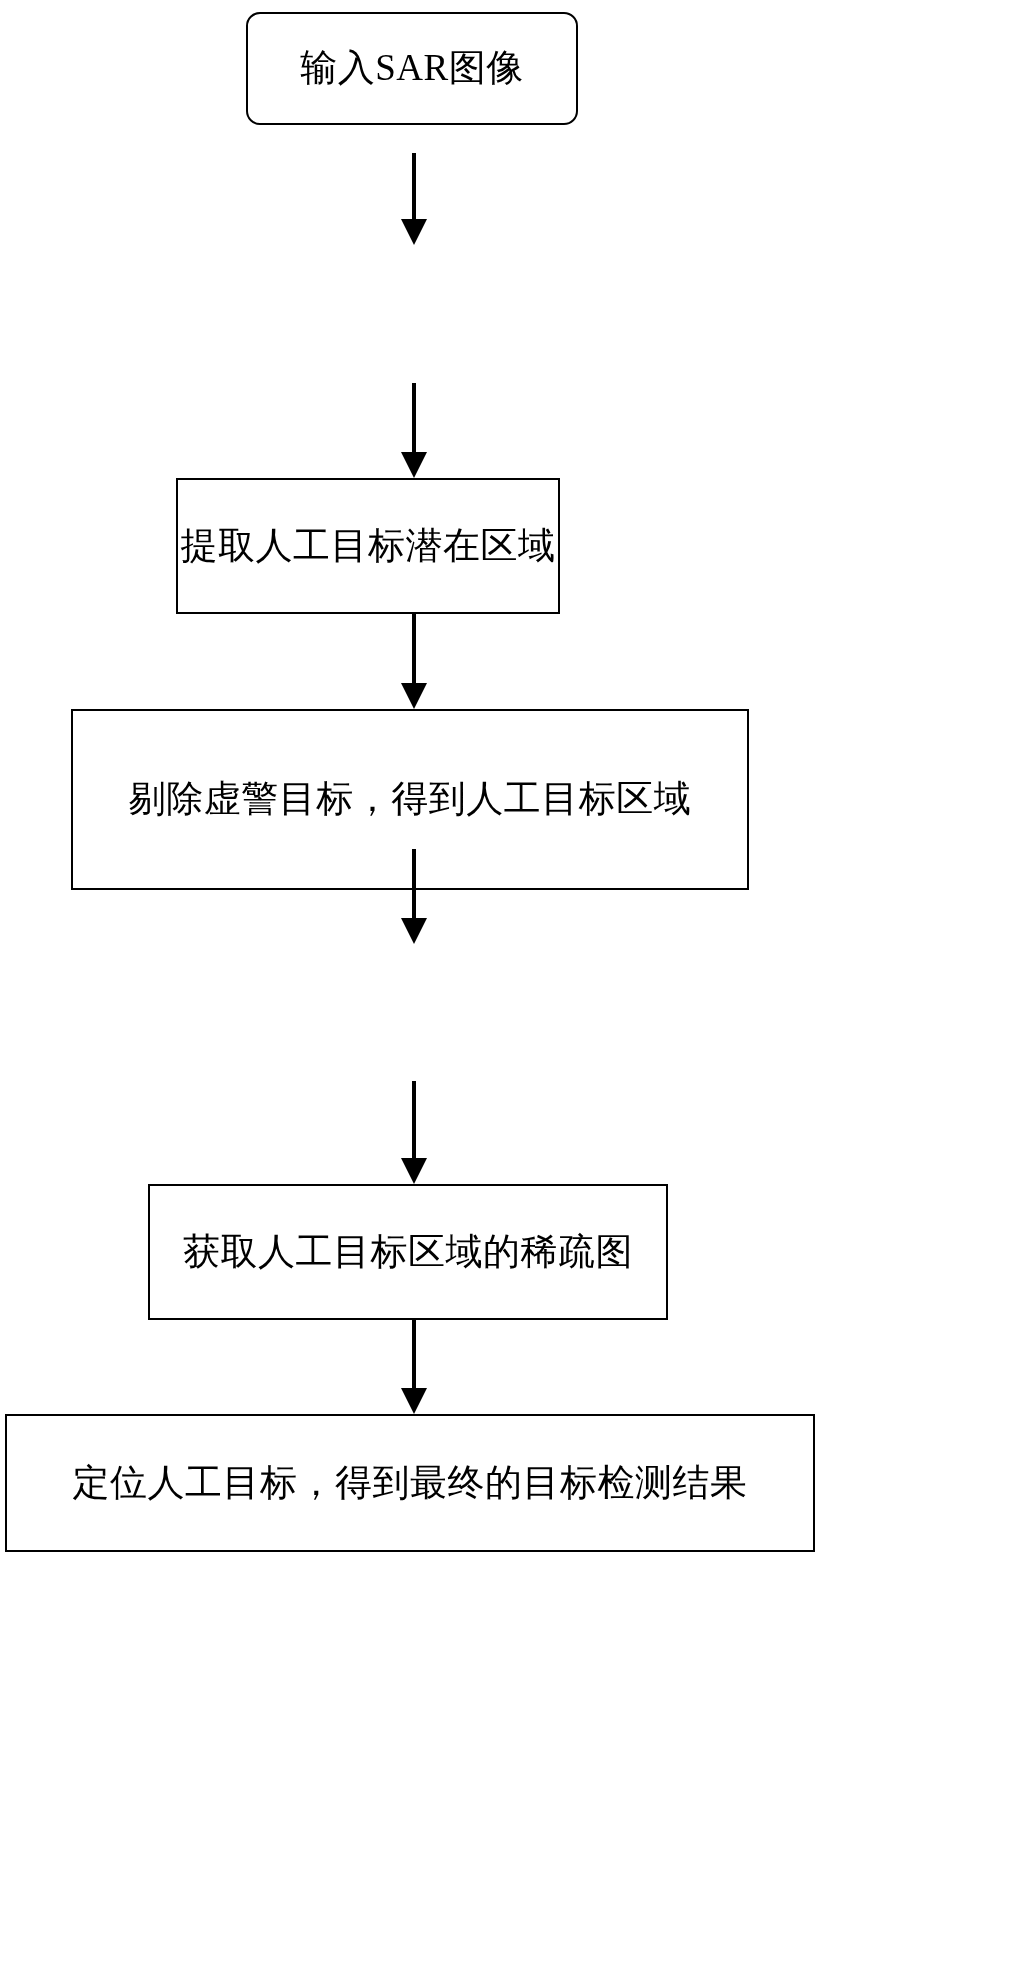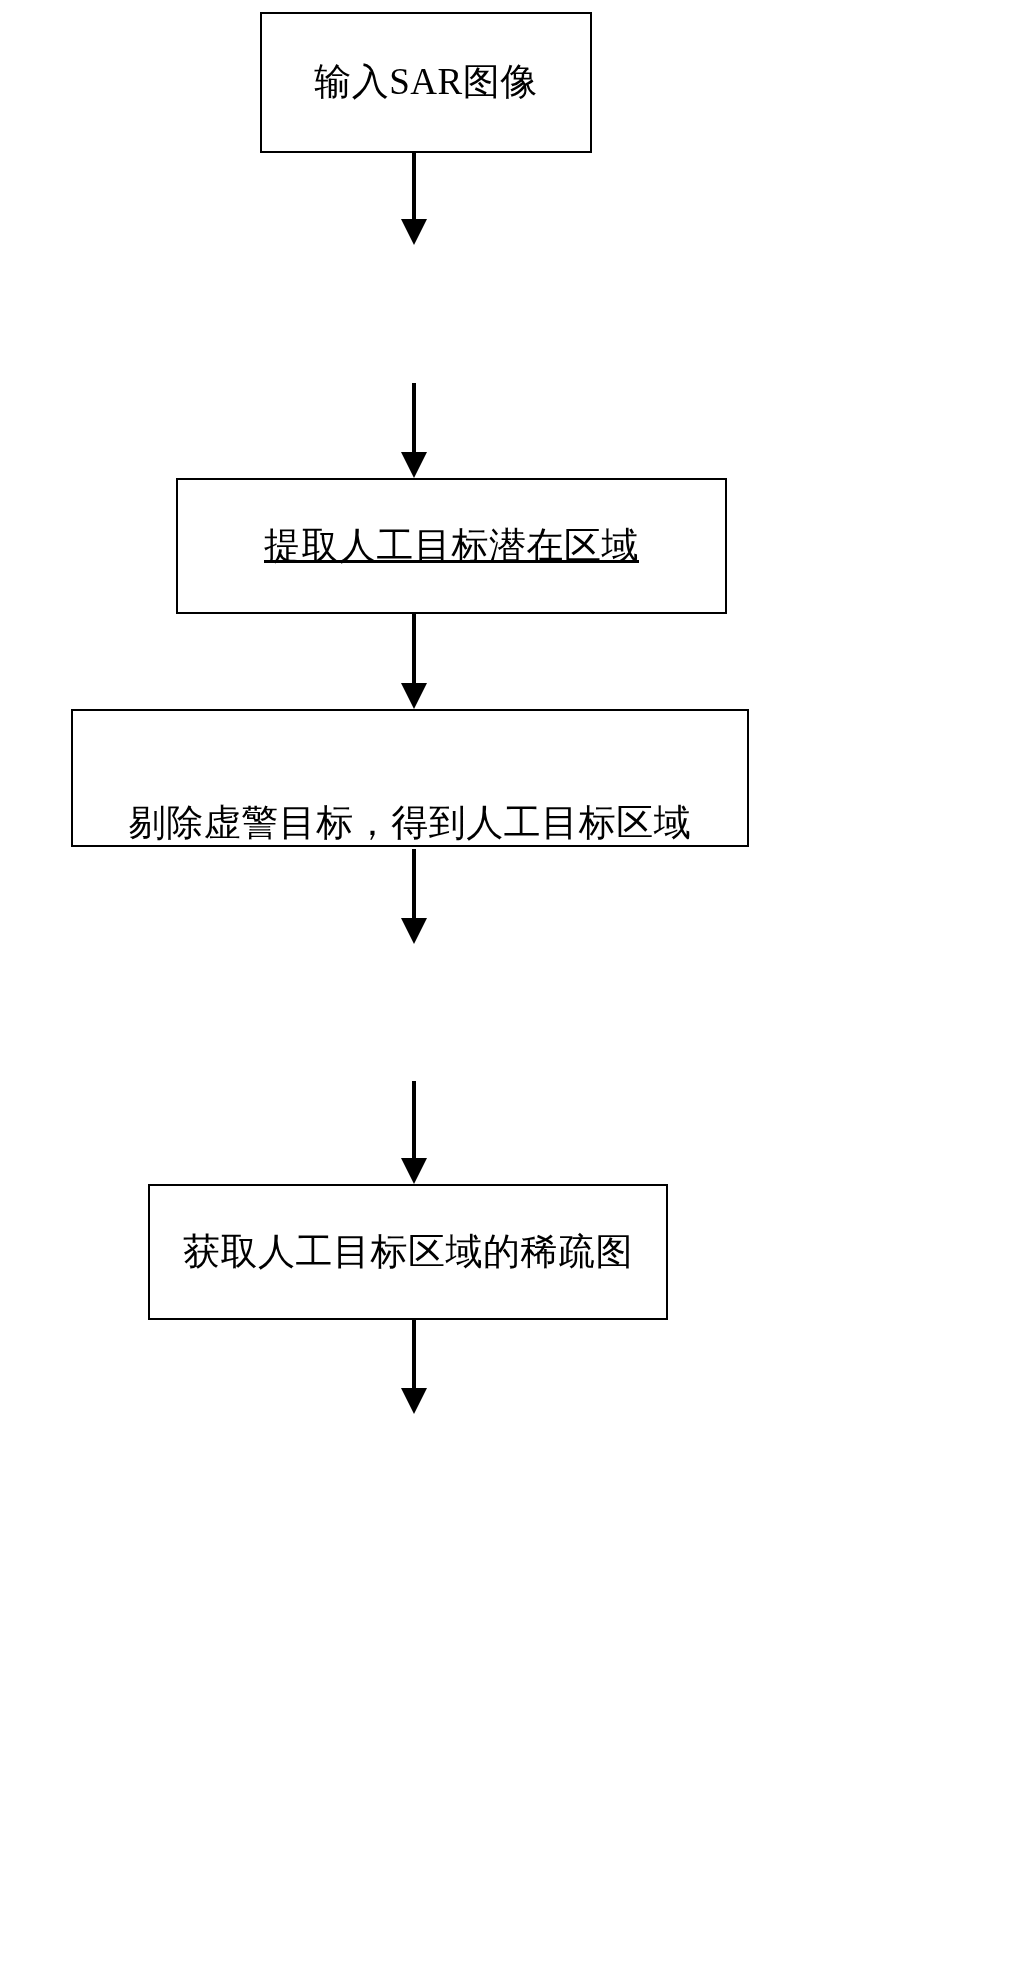--- a/index.html
+++ b/index.html
@@ -53,45 +53,45 @@
     border-left: 13px solid transparent;
     border-right: 13px solid transparent;
     border-top: 26px solid #000000;
   }
 </style>
 </head>
 <body>
 
 <div id="flowchart">
 
-  <div class="node" style="left:260px; top:12px; width:332px; height:141px;">
+  <div class="node" style="left:246px; top:12px; width:332px; height:113px;border-radius:14px;">
     <span class="node-label">输入SAR图像</span>
   </div>
 
   <div class="connector" style="left:412px; top:153px; width:4px; height:92px;">
     <div class="shaft" style="height:66px;"></div>
     <div class="head" style="top:66px;"></div>
   </div>
 
 
   <div class="connector" style="left:412px; top:383px; width:4px; height:95px;">
     <div class="shaft" style="height:69px;"></div>
     <div class="head" style="top:69px;"></div>
   </div>
 
-  <div class="node" style="left:176px; top:478px; width:551px; height:136px;text-decoration:underline;">
+  <div class="node" style="left:176px; top:478px; width:384px; height:136px;">
     <span class="node-label">提取人工目标潜在区域</span>
   </div>
 
   <div class="connector" style="left:412px; top:614px; width:4px; height:95px;">
     <div class="shaft" style="height:69px;"></div>
     <div class="head" style="top:69px;"></div>
   </div>
 
-  <div class="node" style="left:71px; top:709px; width:678px; height:138px;align-items:flex-end;">
+  <div class="node" style="left:71px; top:709px; width:678px; height:181px;">
     <span class="node-label">剔除虚警目标，得到人工目标区域</span>
   </div>
 
   <div class="connector" style="left:412px; top:849px; width:4px; height:95px;">
     <div class="shaft" style="height:69px;"></div>
     <div class="head" style="top:69px;"></div>
   </div>
 
 
   <div class="connector" style="left:412px; top:1081px; width:4px; height:103px;">
@@ -101,14 +101,17 @@
 
   <div class="node" style="left:148px; top:1184px; width:520px; height:136px;">
     <span class="node-label">获取人工目标区域的稀疏图</span>
   </div>
 
   <div class="connector" style="left:412px; top:1320px; width:4px; height:94px;">
     <div class="shaft" style="height:68px;"></div>
     <div class="head" style="top:68px;"></div>
   </div>
 
+  <div class="node" style="left:5px; top:1414px; width:810px; height:138px;">
+    <span class="node-label">定位人工目标，得到最终的目标检测结果</span>
+  </div>
 
 </div>
 
 </body></html>

